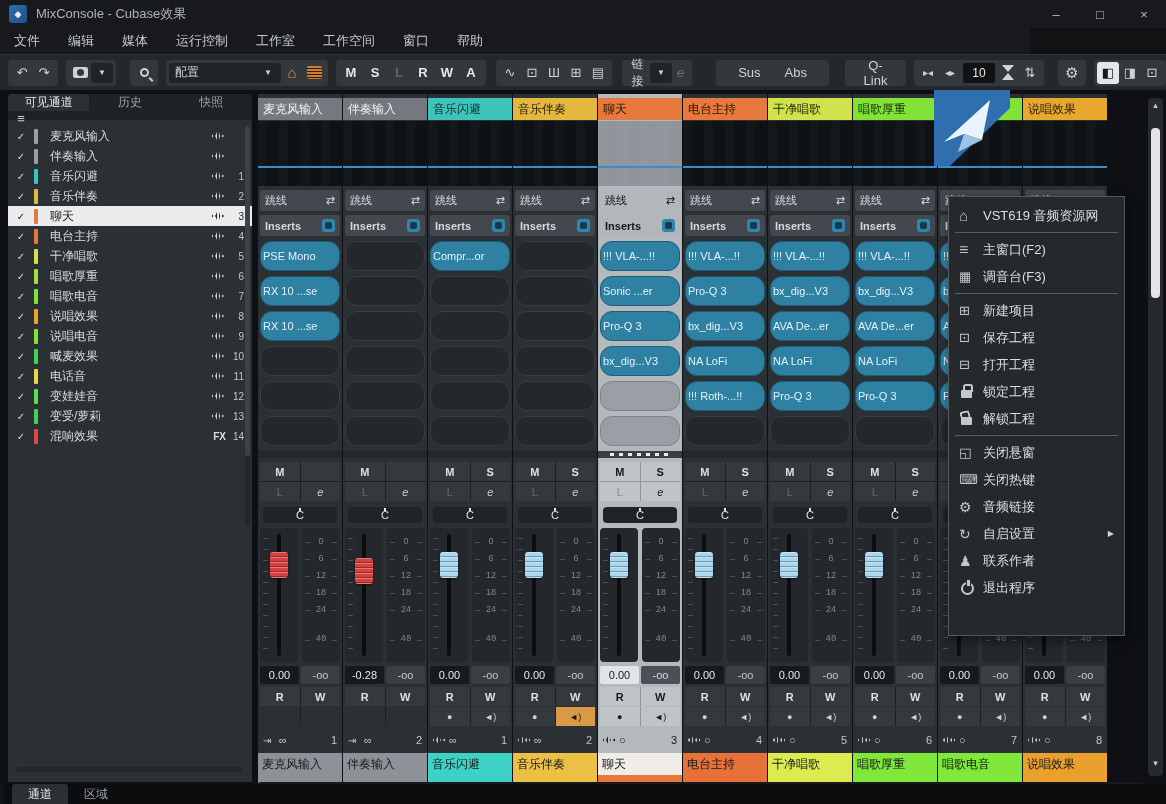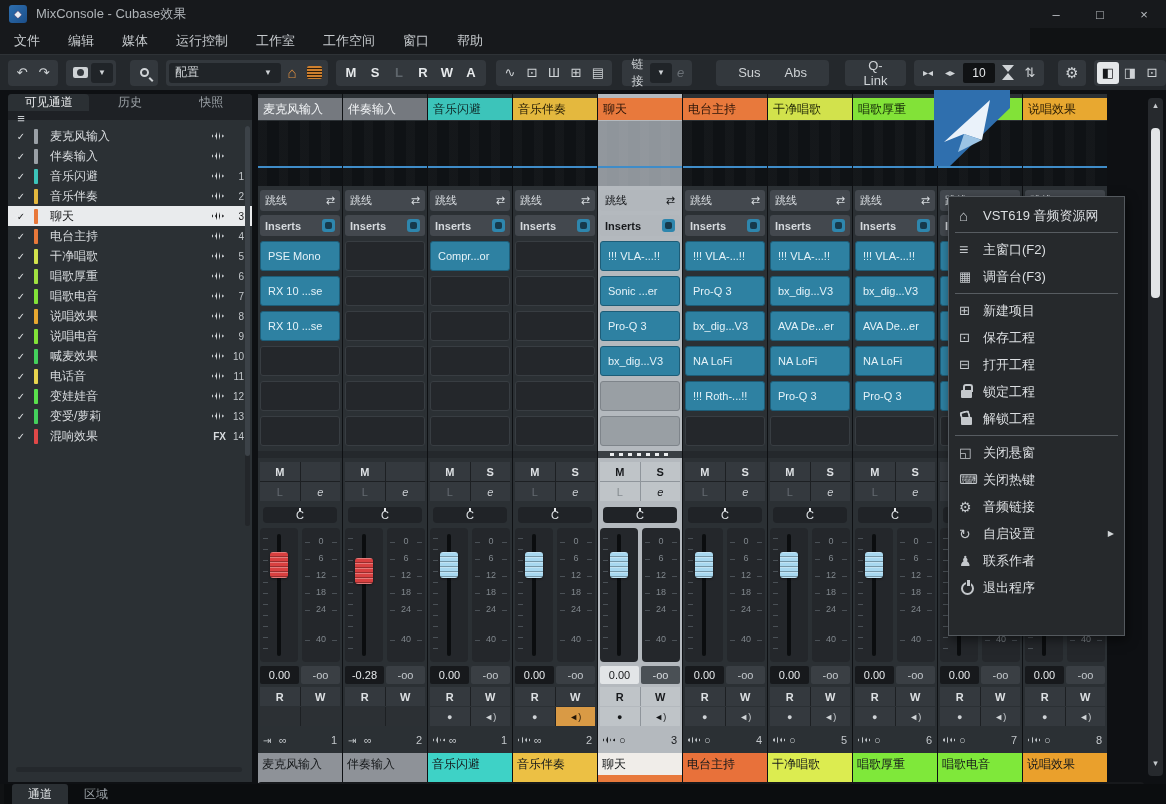--- a/index.html
+++ b/index.html
@@ -81,21 +81,21 @@
 .eq-line { position:absolute; top:45px; left:0; right:0; height:2px; background:#3f8cc8; }
 .rack { position:absolute; left:2px; right:2px; height:21px; border-radius:3px; background:#43484e; display:flex; align-items:center; padding:0 5px; font-size:11px; color:#d6dade; }
 .rack.routing { top:96px; }
 .rack.inserts { top:121px; font-weight:bold; }
 .chan.selected .rack { background:#b2b7bc; color:#17191c; }
 .rack .spacer { flex:1; }
 .patch-ic { font-size:11px; font-weight:normal; }
 .ins-ic { width:13px; height:13px; background:#2e86ad; border-radius:3px; position:relative; }
 .ins-ic::after { content:""; position:absolute; inset:3px; background:#163a4c; border-radius:2px; }
 .slots { position:absolute; top:147px; left:2px; right:2px; }
-.slot { height:30px; margin-bottom:5px; border-radius:3px; font-size:11px; display:flex; align-items:center; padding:0 7px; color:#e4f2f8; background:#2e81a2; border:1px solid #1d5d78; overflow:hidden; white-space:nowrap; }
+.slot { height:30px; margin-bottom:5px; border-radius:12px; font-size:11px; display:flex; align-items:center; padding:0 2px; color:#e4f2f8; background:#2e81a2; border:1px solid #1d5d78; overflow:hidden; white-space:nowrap; }
 .slot:empty { background:#24272b; border:1px solid #383d42; }
 .chan.selected .slot:empty { background:#999fa4; border-color:#7e848a; }
 .splitter { position:absolute; top:357px; left:0; right:0; height:7px; background:#24282c; }
 .chan.selected .splitter { background:#3a3f44; }
 .chan.selected .splitter::after { content:""; position:absolute; left:12px; right:12px; top:2px; height:3px; background:repeating-linear-gradient(90deg,#eceef0 0 4px,transparent 4px 9px); }
 .msle { position:absolute; top:368px; left:2px; right:2px; height:39px; display:grid; grid-template-columns:1fr 1fr; grid-template-rows:19px 19px; gap:1px; background:#1d2023; }
 .cell { background:#34393e; display:flex; align-items:center; justify-content:center; font-size:11px; font-weight:bold; color:#dde0e3; }
 .cell.l { color:#646b71; font-weight:normal; }
 .cell.e { font-style:italic; font-weight:normal; color:#c9cdd1; }
 .chan.input .cell.s span { visibility:hidden; }
@@ -107,21 +107,21 @@
 .fzone { position:absolute; top:434px; left:2px; right:2px; height:134px; display:flex; gap:4px; }
 .ftrack { flex:1; background:#24272b; border-radius:4px; position:relative; }
 .ftrack::before { content:""; position:absolute; left:3px; top:10px; bottom:10px; width:5px; background:repeating-linear-gradient(to bottom,#4a5056 0 1px,transparent 1px 11px); }
 .frail { position:absolute; left:50%; top:6px; bottom:6px; width:4px; margin-left:-2px; background:#0b0d0f; border-radius:2px; }
 .fhandle { position:absolute; left:50%; margin-left:-9px; width:18px; height:26px; top:var(--ftop); background-color:var(--fader); border-radius:3px; background-image:repeating-linear-gradient(to bottom,rgba(255,255,255,.3) 0 1px,transparent 1px 4px,rgba(0,0,0,.3) 4px 5px); box-shadow:0 1px 2px rgba(0,0,0,.5); }
 .meter { flex:1; background:#24272b; border-radius:4px; position:relative; font-size:9px; color:#80878d; }
 .mnum { position:absolute; left:0; right:0; text-align:center; }
 .mnum::before { content:""; position:absolute; left:3px; top:55%; width:5px; height:1px; background:#4a5056; }
 .mnum::after { content:""; position:absolute; right:3px; top:55%; width:5px; height:1px; background:#4a5056; }
 .mnum:nth-child(1){top:8px;} .mnum:nth-child(2){top:25px;} .mnum:nth-child(3){top:42px;}
-.mnum:nth-child(4){top:59px;} .mnum:nth-child(5){top:76px;} .mnum:nth-child(6){top:106px;}
+.mnum:nth-child(4){top:59px;} .mnum:nth-child(5){top:76px;} .mnum:nth-child(6){top:106px;font-family:Liberation Mono, monospace;}
 .vals { position:absolute; top:572px; left:2px; right:2px; height:18px; display:flex; gap:2px; }
 .val { flex:1; background:#17191c; border-radius:2px; font-size:11px; color:#e6e9eb; display:flex; align-items:center; justify-content:center; }
 .val.inf { background:#3a3f44; color:#c3c8cc; }
 .chan.selected .val { background:#e2e5e7; color:#16181a; }
 .chan.selected .val.inf { background:#4a5055; color:#d6dade; }
 .rw, .recmon { position:absolute; left:2px; right:2px; height:19px; display:grid; grid-template-columns:1fr 1fr; gap:1px; background:#1d2023; }
 .rw { top:593px; }
 .recmon { top:613px; }
 .recmon .cell { font-weight:normal; font-size:9px; color:#cfd3d6; }
 .chan.input .recmon .cell span { visibility:hidden; }

